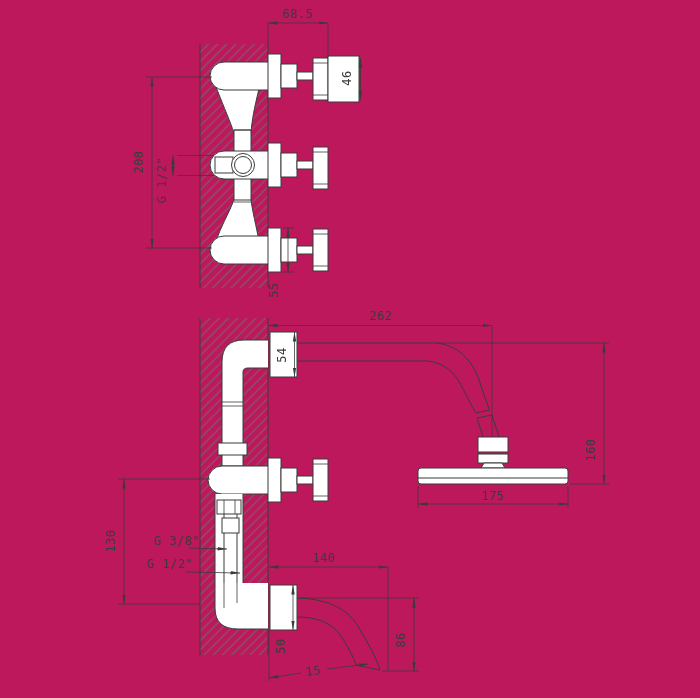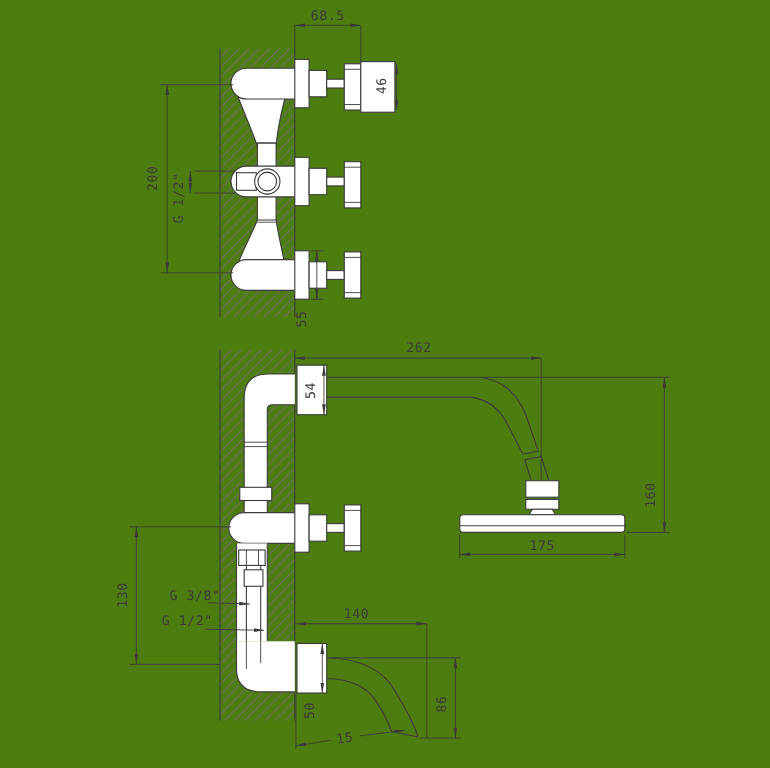--- a/index.html
+++ b/index.html
@@ -1,16 +1,16 @@
 <!DOCTYPE html>
 <html><head>
 <meta charset="utf-8">
 <style>
   html,body{margin:0;padding:0;background:#ffffff;}
-  .stage{width:700px;height:698px;background:#4d7c0f;position:relative;text-align:center;}
+  .stage{width:700px;height:698px;background:#be185d;position:relative;text-align:center;}
   svg{display:block;}
   .ln  {stroke:#3b3b3b;stroke-width:1;fill:none;}
   .wh  {fill:#ffffff;stroke:#3b3b3b;stroke-width:1;}
   .whf {fill:#ffffff;stroke:none;}
   .ext {stroke:#3b3b3b;stroke-width:0.8;fill:none;}
   .dim {stroke:#3b3b3b;stroke-width:0.8;fill:none;marker-start:url(#arw);marker-end:url(#arw);}
   .ldr {stroke:#3b3b3b;stroke-width:0.8;fill:none;marker-end:url(#arw);}
   .txt {font-family:"DejaVu Sans Mono","Liberation Mono",monospace;font-size:12px;fill:#3b3b3b;letter-spacing:0.5px;}
   .mid {text-anchor:middle;}
 </style>

